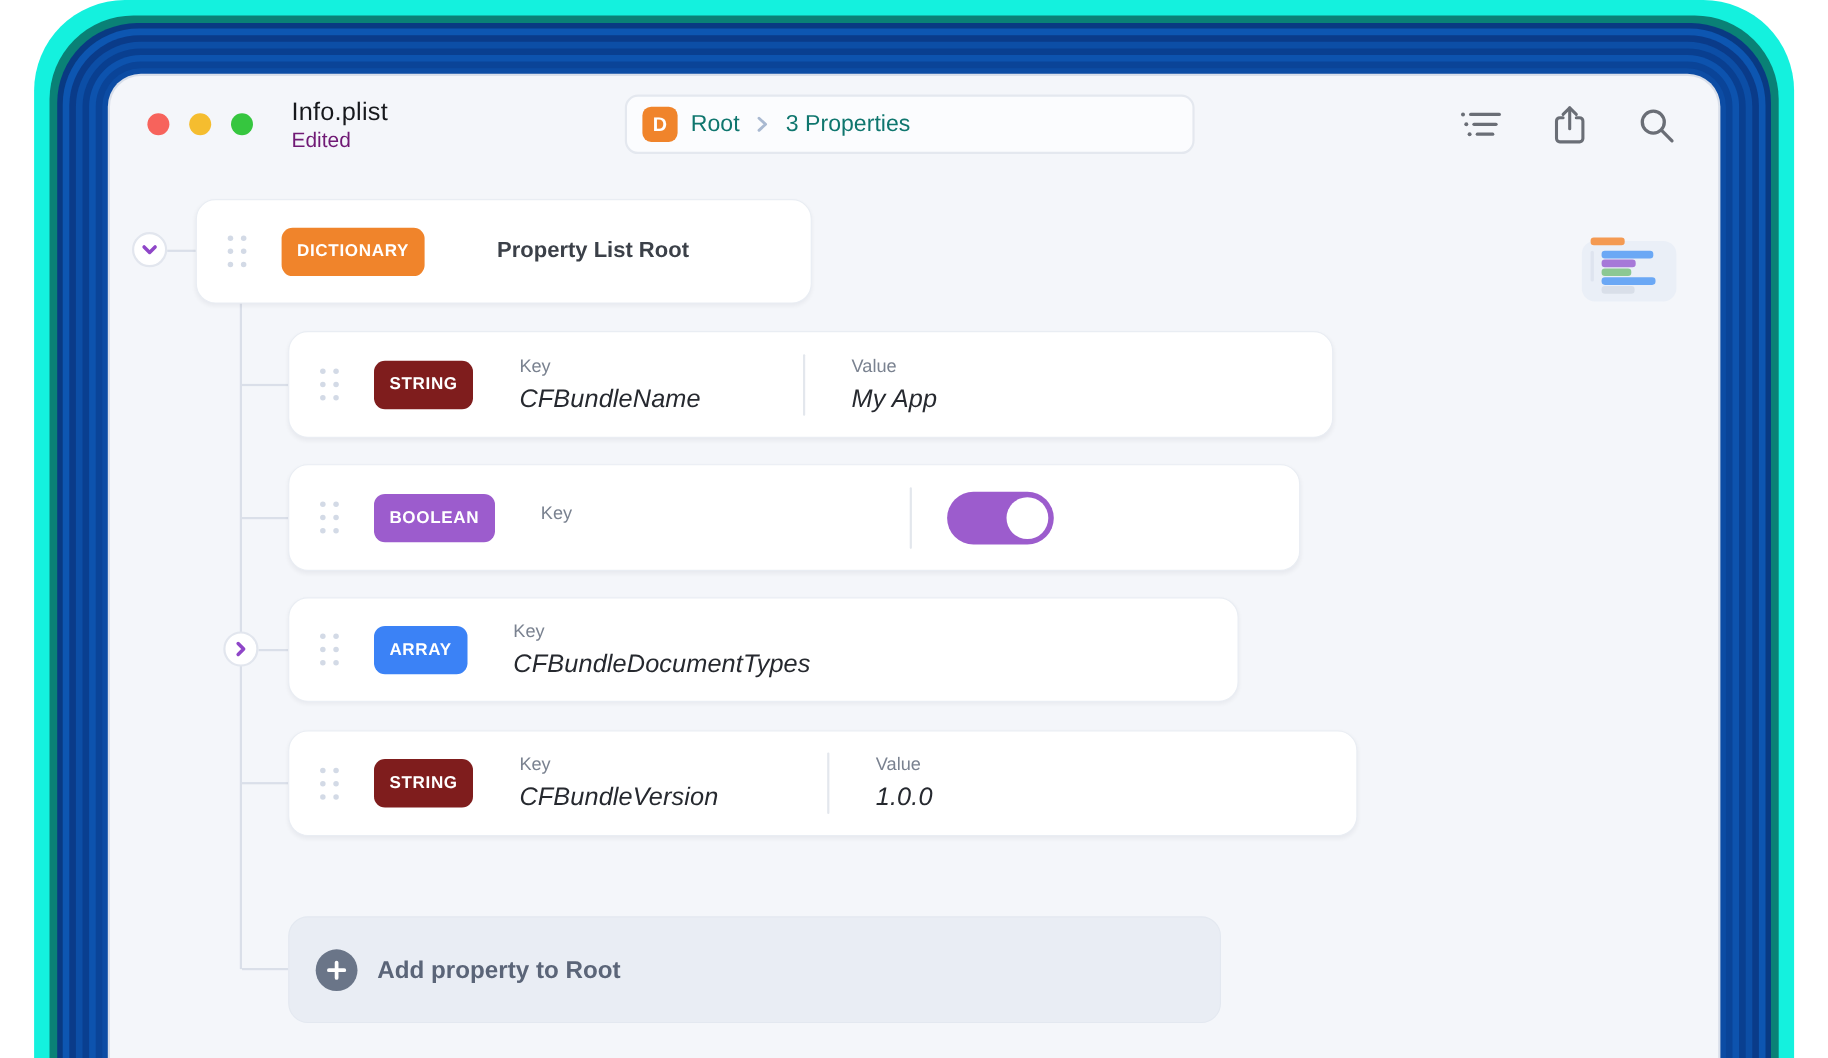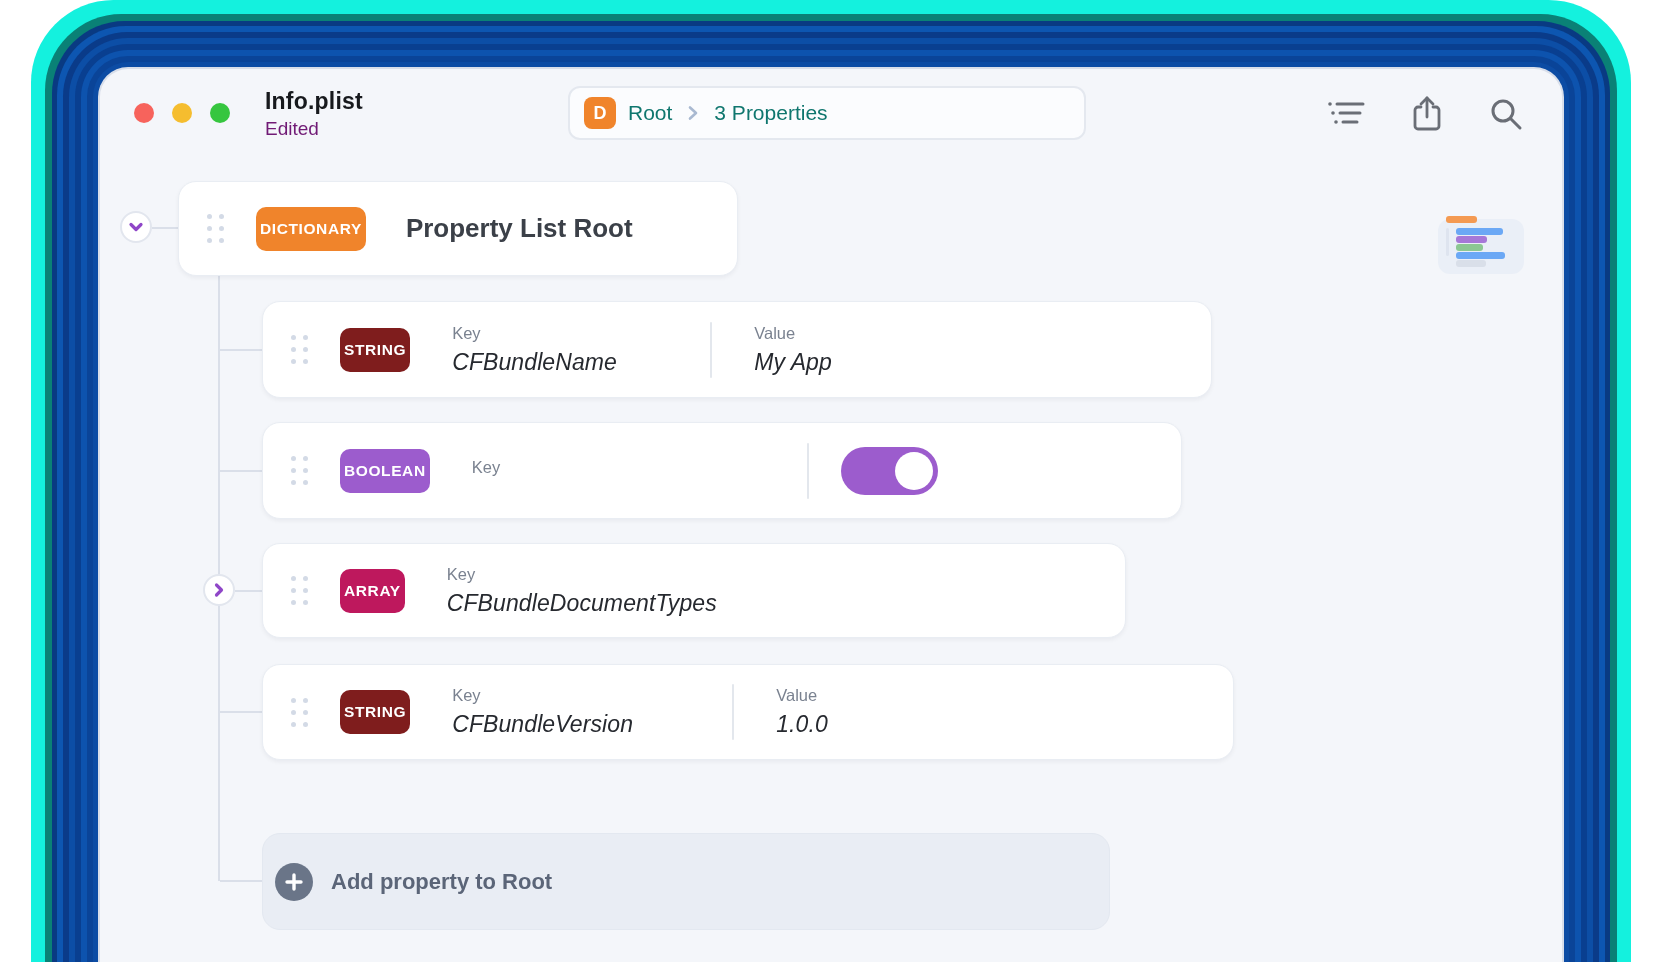--- a/index.html
+++ b/index.html
@@ -24,21 +24,21 @@
       0 0 0 55px #0A8176,
       0 0 0 69px #14F1DE;
   }
 
   
   .traffic { position:absolute; left:34px; top:34px; display:flex; gap:18px; }
   .light { width:20px; height:20px; border-radius:50%; }
   .light.red{ background:#F7635C; } .light.yellow{ background:#F5BD2F; } .light.green{ background:#36C63F; }
 
   .titleblock { position:absolute; left:165px; top:19px; }
-  .doc-title { font-size:23px; font-weight:700; color:#17191D; letter-spacing:.2px; }
+  .doc-title { font-size:23px; font-weight:400; color:#17191D; letter-spacing:.2px; }
   .doc-sub { font-size:19px; color:#701a75; margin-top:3px; }
 
   .breadcrumb {
     position:absolute; left:468px; top:17px; width:518px; height:54px;
     background:#FBFCFE; border:2px solid #E4E8EF; border-radius:12px;
     display:flex; align-items:center; padding:0 14px; gap:12px;
   }
   .crumb-badge {
     width:32px; height:32px; border-radius:8px; background:#F0842B; color:#fff;
     font-weight:700; font-size:18px; display:flex; align-items:center; justify-content:center;
@@ -61,43 +61,43 @@
   .card {
     position:absolute; background:#fff; border:1px solid #E9EDF3; border-radius:18px;
     box-shadow:0 2px 4px rgba(16,24,40,.05);
     display:flex; align-items:center; padding-left:28px;
   }
   .handle { display:grid; grid-template-columns:repeat(2,5px); grid-gap:7px; margin-right:32px; }
   .handle i { width:5px; height:5px; border-radius:50%; background:#D3DAE6; }
 
   .badge {
     color:#fff; font-weight:700; font-size:15.5px; letter-spacing:.6px;
-    padding:13px 4px; border-radius:10px; white-space:nowrap;
+    padding:13px 14px; border-radius:10px; white-space:nowrap;
   }
   .badge.string { background:#7f1d1d; }
   .badge.boolean { background:#9C5CCD; }
-  .badge.array { background:#be185d; }
+  .badge.array { background:#3b82f6; }
   .badge.dictionary { background:#F0842B; }
 
-  .root-title { margin-left:40px; font-size:26px; font-weight:600; color:#3B4048; }
+  .root-title { margin-left:66px; font-size:20px; font-weight:600; color:#3B4048; }
 
   .field-col { margin-left:42px; }
   .field-label { font-size:16.5px; color:#7A8290; margin-bottom:6px; }
   .field-text { font-size:23px; color:#26292F; font-weight:500; letter-spacing:.1px;font-style:italic; }
   .vdivider { width:2px; height:56px; background:#E3E7ED; border-radius:1px; }
 
   .toggle {
     width:97px; height:48px; border-radius:24px; background:#9C5CCD; position:relative; cursor:pointer;
     margin-left:32px;
   }
   .toggle .knob { position:absolute; top:5px; right:5px; width:38px; height:38px; border-radius:50%; background:#fff; }
 
   .add-card {
     position:absolute; background:#E9EDF4; border-radius:18px; border:1px solid #E3E8F0;
-    display:flex; align-items:center; padding-left:12px; gap:18px; cursor:pointer;
+    display:flex; align-items:center; padding-left:24px; gap:18px; cursor:pointer;
   }
   .plus-circle {
     width:38px; height:38px; border-radius:50%; background:#6A7588; color:#fff;
     display:flex; align-items:center; justify-content:center;
   }
   .add-label { font-size:22px; font-weight:700; color:#5B6578; }
 
   
   .minimap {
     position:absolute; left:1338px; top:150px; width:86px; height:55px;

